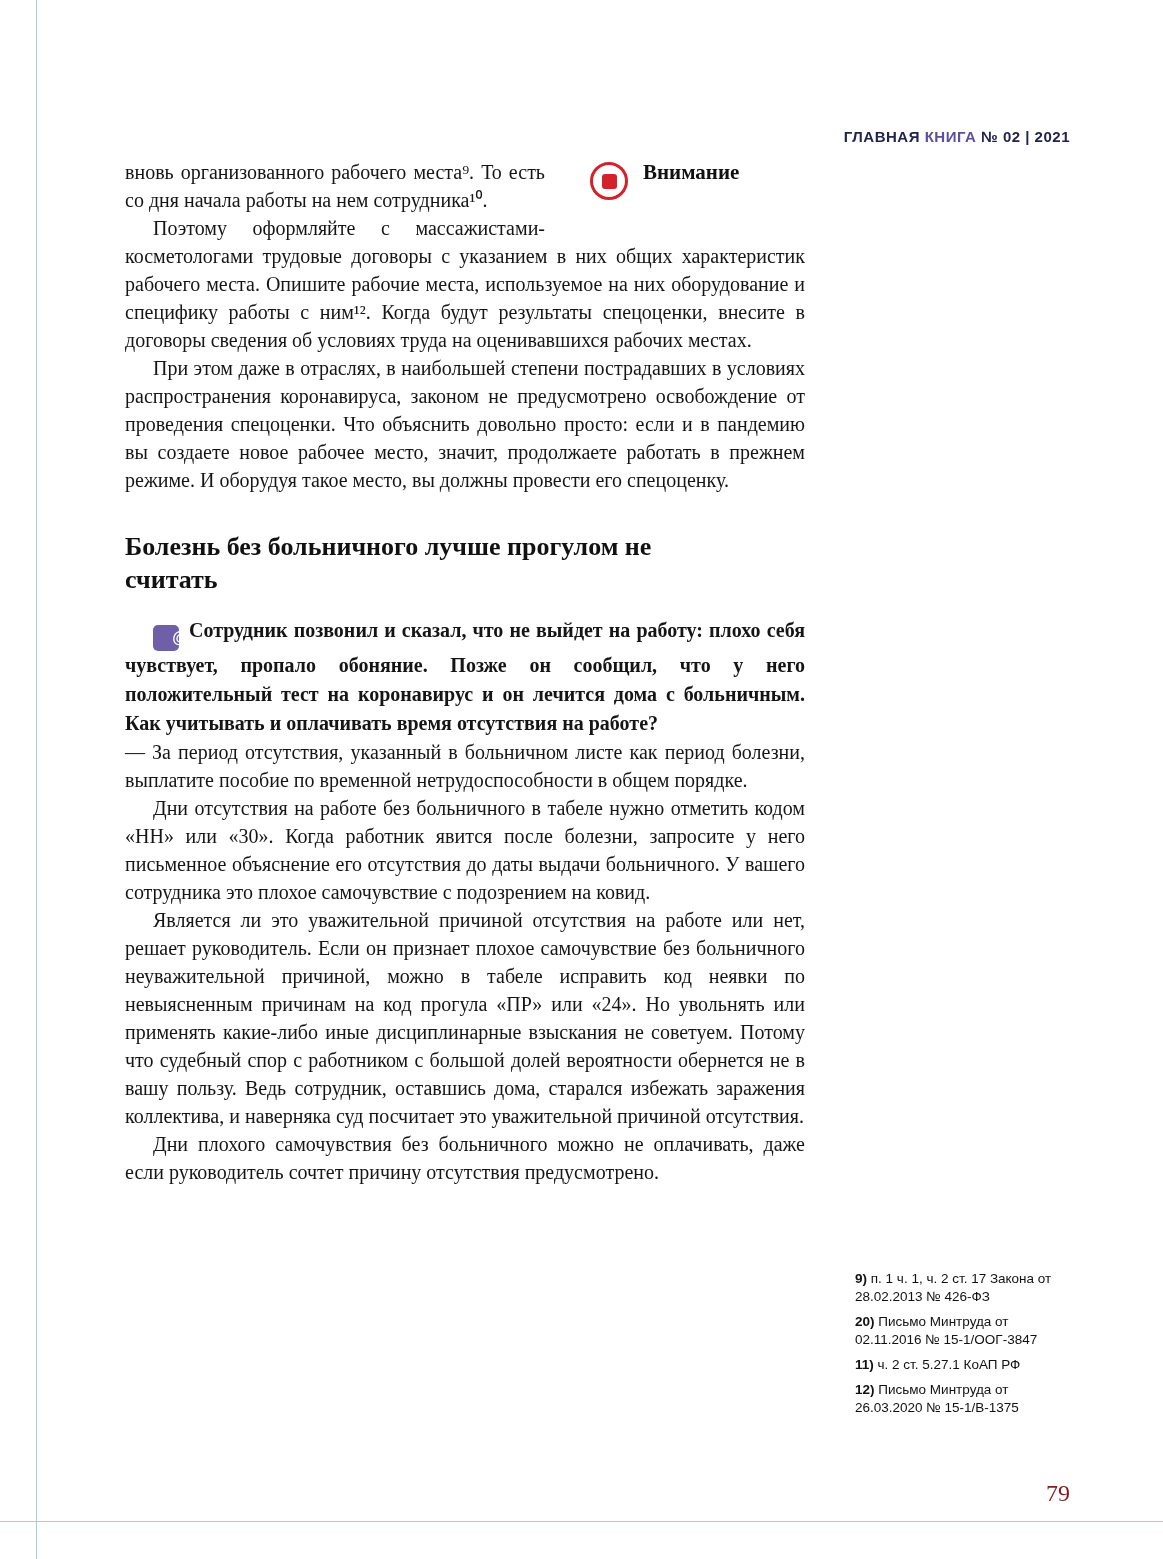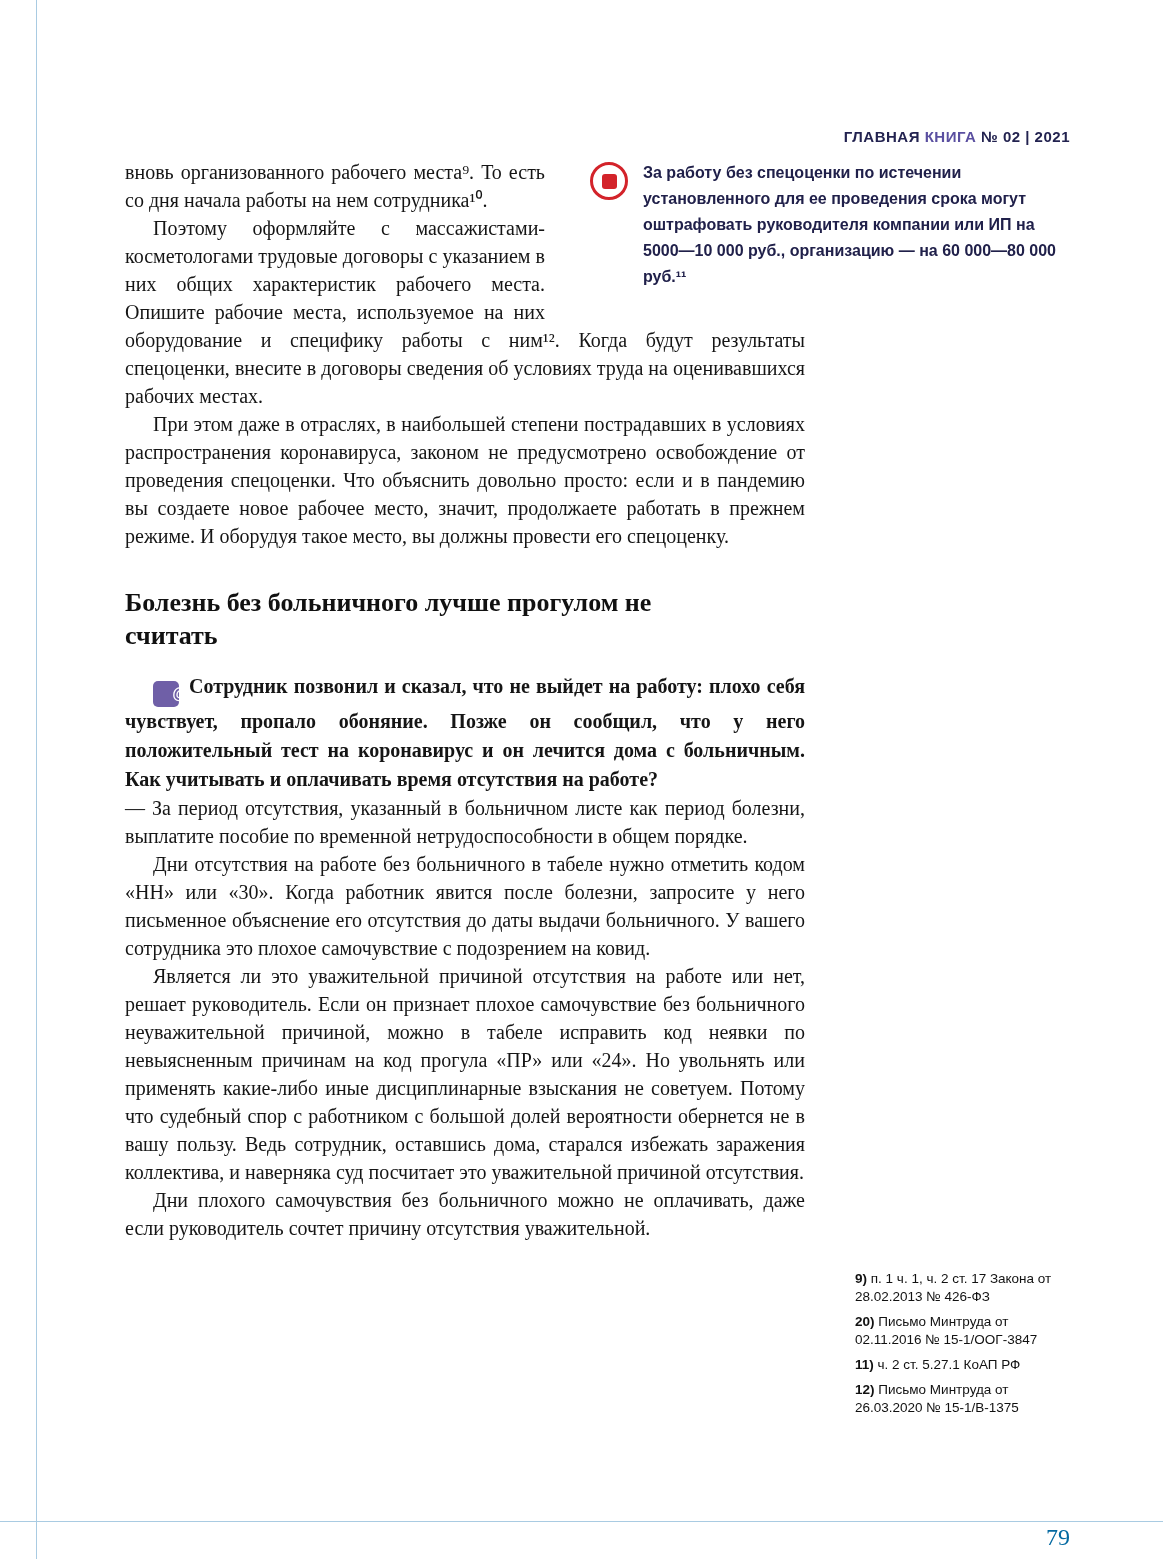--- a/index.html
+++ b/index.html
@@ -146,57 +146,56 @@
   }
   .footnote { margin-bottom: 7px; }
   .footnote b { font-weight: bold; }
 
   .page-number {
     position: absolute;
     top: 1480px; left: 125px;
     width: 945px;
     text-align: right;
     font-size: 24px;
-    color: #0369a1;
-    margin-top: 44px;
+    color: #7f1d1d;
   }
 </style>
 </head>
 <body>
 
 <div class="frame-v"></div>
 <div class="frame-h"></div>
 
 <div class="header">
   <span>ГЛАВНАЯ</span>&nbsp;<span class="brand-accent">КНИГА</span>&nbsp;<span class="issue">№ 02 | 2021</span>
 </div>
 
 <div class="main">
 
   <div class="attention">
     <div class="att-icon">
         <div class="sq"></div>
       </div>
     <div class="att-body">
-      <div class="att-text">За работу без спецоценки по истечении установленного для ее проведения срока могут оштрафовать руководителя компании или ИП на 5000—10 000 руб., организацию — на 60 000—80 000 руб.¹¹</div>
+      <div class="att-title">Внимание</div>
     </div>
   </div>
 
   <p class="noindent">вновь организованного рабочего места⁹. То есть со дня начала работы на нем сотрудника¹⁰.</p>
   <p>Поэтому оформляйте с массажистами-косметологами трудовые договоры с указанием в них общих характеристик рабочего места. Опишите рабочие места, используемое на них оборудование и специфику работы с ним¹². Когда будут результаты спецоценки, внесите в договоры сведения об условиях труда на оценивавшихся рабочих местах.</p>
   <p>При этом даже в отраслях, в наибольшей степени пострадавших в условиях распространения коронавируса, законом не предусмотрено освобождение от проведения спецоценки. Что объяснить довольно просто: если и в пандемию вы создаете новое рабочее место, значит, продолжаете работать в прежнем режиме. И оборудуя такое место, вы должны провести его спецоценку.</p>
 
   <h2 class="section">Болезнь без больничного лучше прогулом не считать</h2>
 
   <p class="question"><span class="q-icon">@</span><span>Сотрудник позвонил и сказал, что не выйдет на работу: плохо себя чувствует, пропало обоняние. Позже он сообщил, что у него положительный тест на коронавирус и он лечится дома с больничным. Как учитывать и оплачивать время отсутствия на работе?</span></p>
 
   <p class="noindent">—  За период отсутствия, указанный в больничном листе как период болезни, выплатите пособие по временной нетрудоспособности в общем порядке.</p>
   <p>Дни отсутствия на работе без больничного в табеле нужно отметить кодом «НН» или «30». Когда работник явится после болезни, запросите у него письменное объяснение его отсутствия до даты выдачи больничного. У вашего сотрудника это плохое самочувствие с подозрением на ковид.</p>
   <p>Является ли это уважительной причиной отсутствия на работе или нет, решает руководитель. Если он признает плохое самочувствие без больничного неуважительной причиной, можно в табеле исправить код неявки по невыясненным причинам на код прогула «ПР» или «24». Но увольнять или применять какие-либо иные дисциплинарные взыскания не советуем. Потому что судебный спор с работником с большой долей вероятности обернется не в вашу пользу. Ведь сотрудник, оставшись дома, старался избежать заражения коллектива, и наверняка суд посчитает это уважительной причиной отсутствия.</p>
-  <p>Дни плохого самочувствия без больничного можно не оплачивать, даже если руководитель сочтет причину отсутствия уважительной.</p>
+  <p>Дни плохого самочувствия без больничного можно не оплачивать, даже если руководитель сочтет причину отсутствия предусмотрено.</p>
 
 </div>
 
 <div class="footnotes">
   <div class="footnote"><b>9)</b> <span>п. 1 ч. 1, ч. 2 ст. 17 Закона от 28.02.2013 № 426-ФЗ</span></div>
   <div class="footnote"><b>20)</b> <span>Письмо Минтруда от 02.11.2016 № 15-1/ООГ-3847</span></div>
   <div class="footnote"><b>11)</b> <span>ч. 2 ст. 5.27.1 КоАП РФ</span></div>
   <div class="footnote"><b>12)</b> <span>Письмо Минтруда от 26.03.2020 № 15-1/В-1375</span></div>
 </div>
 

